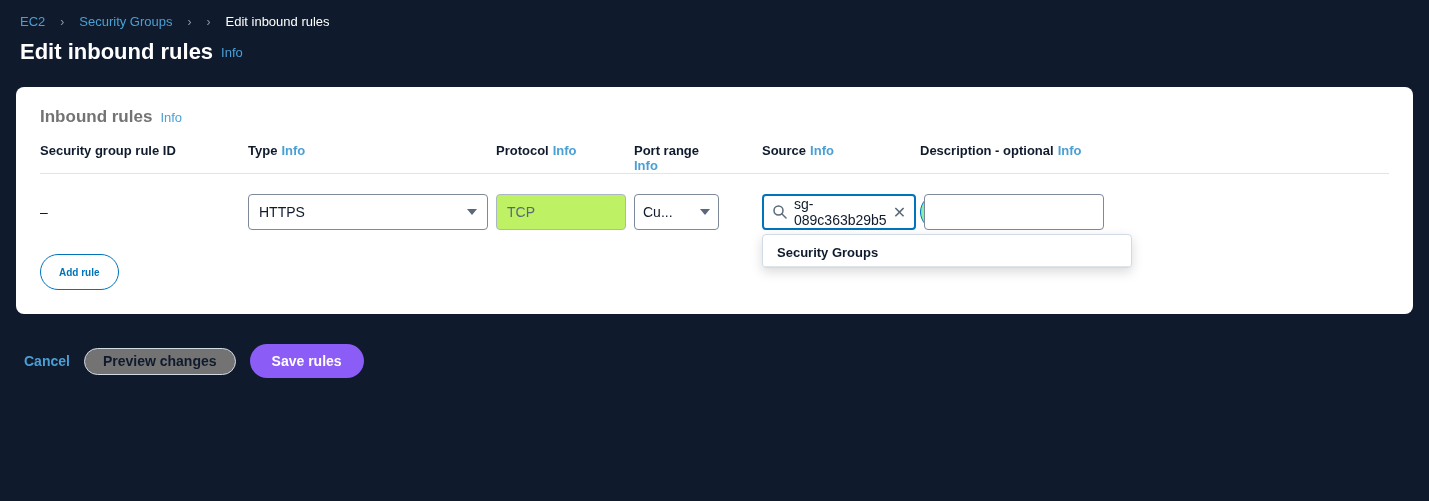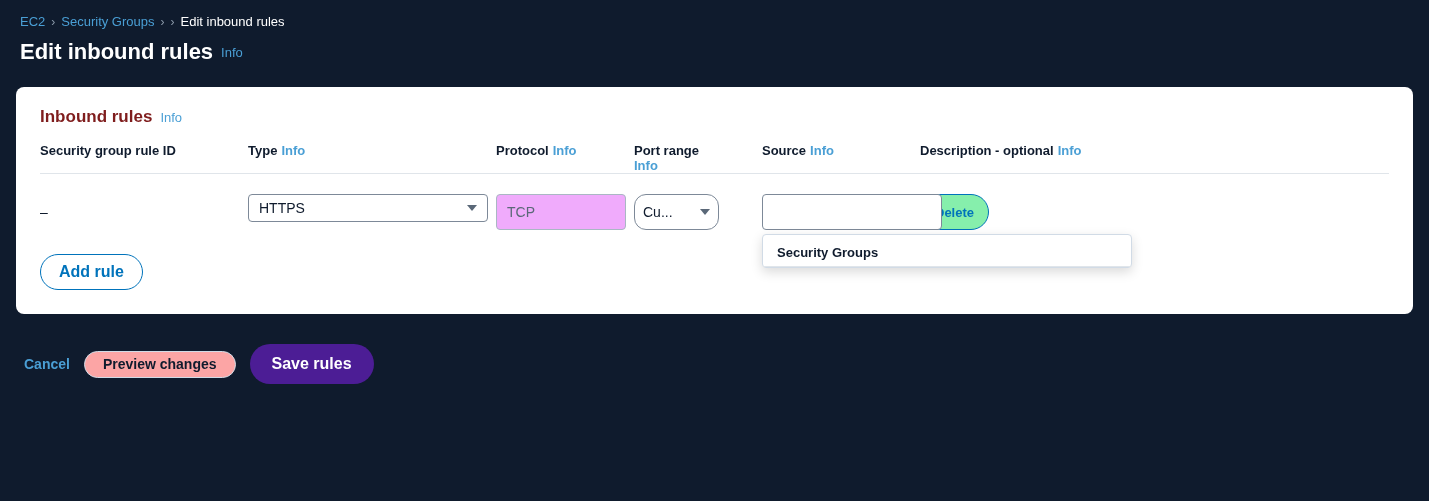--- a/index.html
+++ b/index.html
@@ -13,21 +13,21 @@
     }
 
     .top-section {
       background: #0f1b2d;
       padding: 14px 20px 18px 20px;
     }
 
     .breadcrumb {
       display: flex;
       align-items: center;
-      gap: 6px;
+      gap: 15px;
       font-size: 13px;
       margin-bottom: 10px;
     }
     .breadcrumb a {
       color: #4a9fd5;
       text-decoration: none;
     }
     .breadcrumb-sep {
       color: #8b9aaa;
       font-size: 12px;
@@ -68,21 +68,21 @@
 
     .card-title-row {
       display: flex;
       align-items: center;
       gap: 8px;
       margin-bottom: 16px;
     }
     .card-title {
       font-size: 17px;
       font-weight: 700;
-      color: #7f1d1d;
+      color: #737373;
     }
 
     .table-header {
       display: grid;
       grid-template-columns: 200px 240px 130px 120px 150px 1fr 120px;
       gap: 8px;
       padding: 0 0 0 0;
       border-bottom: 1px solid #e0e5ea;
       margin-bottom: 12px;
     }
@@ -110,56 +110,56 @@
       padding-top: 10px;
     }
 
     .select-wrapper {
       position: relative;
       display: inline-block;
       width: 100%;
     }
     .select-btn {
       width: 100%;
-      height: 28px;
+      height: 36px;
       border: 1.5px solid #7d8998;
       border-radius: 4px;
       background: #ffffff;
       display: flex;
       align-items: center;
       justify-content: space-between;
       padding: 0 10px;
       cursor: pointer;
       font-size: 14px;
       color: #0f1b2d;
     }
 
     .input-readonly {
       width: 100%;
       height: 36px;
       border: 1.5px solid #aab7c4;
       border-radius: 4px;
-      background: #f0abfc;
+      background: #bef264;
       padding: 0 10px;
       font-size: 14px;
       color: #5a6878;
       display: flex;
       align-items: center;
     }
 
     .source-select-wrapper {
       display: flex;
       gap: 6px;
       align-items: center;
     }
     .source-dropdown {
       width: 85px;
       height: 36px;
       border: 1.5px solid #7d8998;
-      border-radius: 12px;
+      border-radius: 4px;
       background: #ffffff;
       display: flex;
       align-items: center;
       justify-content: space-between;
       padding: 0 8px;
       cursor: pointer;
       font-size: 14px;
       color: #0f1b2d;
     }
     .search-input-active {
@@ -245,21 +245,21 @@
       color: #0073bb;
       text-decoration: none;
     }
 
     .add-rule-btn {
       height: 36px;
       border: 1.5px solid #0073bb;
       border-radius: 20px;
       background: #ffffff;
       color: #0073bb;
-      font-size: 16px;
+      font-size: 10px;
       font-weight: 600;
       padding: 0 18px;
       cursor: pointer;
       margin-top: 16px;
     }
 
     .footer-actions {
       display: flex;
       align-items: center;
       gap: 14px;
@@ -274,35 +274,35 @@
       text-decoration: none;
       cursor: pointer;
       background: none;
       border: none;
     }
 
     .preview-btn {
       height: 27px;
       border: 1.5px solid #d1dbe6;
       border-radius: 20px;
-      background: #fca5a5;
+      background: #737373;
       color: #0f1b2d;
       font-size: 14px;
       font-weight: 600;
       padding: 0 18px;
       cursor: pointer;
     }
 
     .save-btn {
-      height: 40px;
+      height: 34px;
       border: none;
       border-radius: 20px;
-      background: #4c1d95;
+      background: #8b5cf6;
       color: #ffffff;
-      font-size: 16px;
+      font-size: 14px;
       font-weight: 700;
       padding: 0 22px;
       cursor: pointer;
     }
 
     .chevron-down {
       display: inline-block;
       width: 0;
       height: 0;
       border-left: 5px solid transparent;
@@ -383,20 +383,28 @@
 
     <div class="source-select-wrapper">
       <div class="source-dropdown">
         <span>Cu...</span>
         <span class="chevron-down"></span>
       </div>
     </div>
 
     <div style="position:relative;">
       <div style="display:flex; gap:8px; align-items:center;">
+        <div class="search-input-active" style="width:220px;">
+          <svg class="search-icon-svg" width="16" height="16" viewBox="0 0 16 16" fill="none">
+            <circle cx="6.5" cy="6.5" r="4.5" stroke="#5a6878" stroke-width="1.5"></circle>
+            <line x1="10" y1="10" x2="14" y2="14" stroke="#5a6878" stroke-width="1.5" stroke-linecap="round"></line>
+          </svg>
+          <span class="search-text">sg-089c363b29b5</span>
+          <button class="clear-btn">✕</button>
+        </div>
         <input class="description-input" type="text" style="width: 180px;" value="">
       </div>
 
       <div class="suggestion-dropdown">
         <div class="suggestion-header">Security Groups</div>
       </div>
     </div>
 
     <div>
       <button class="delete-btn">Delete</button>

